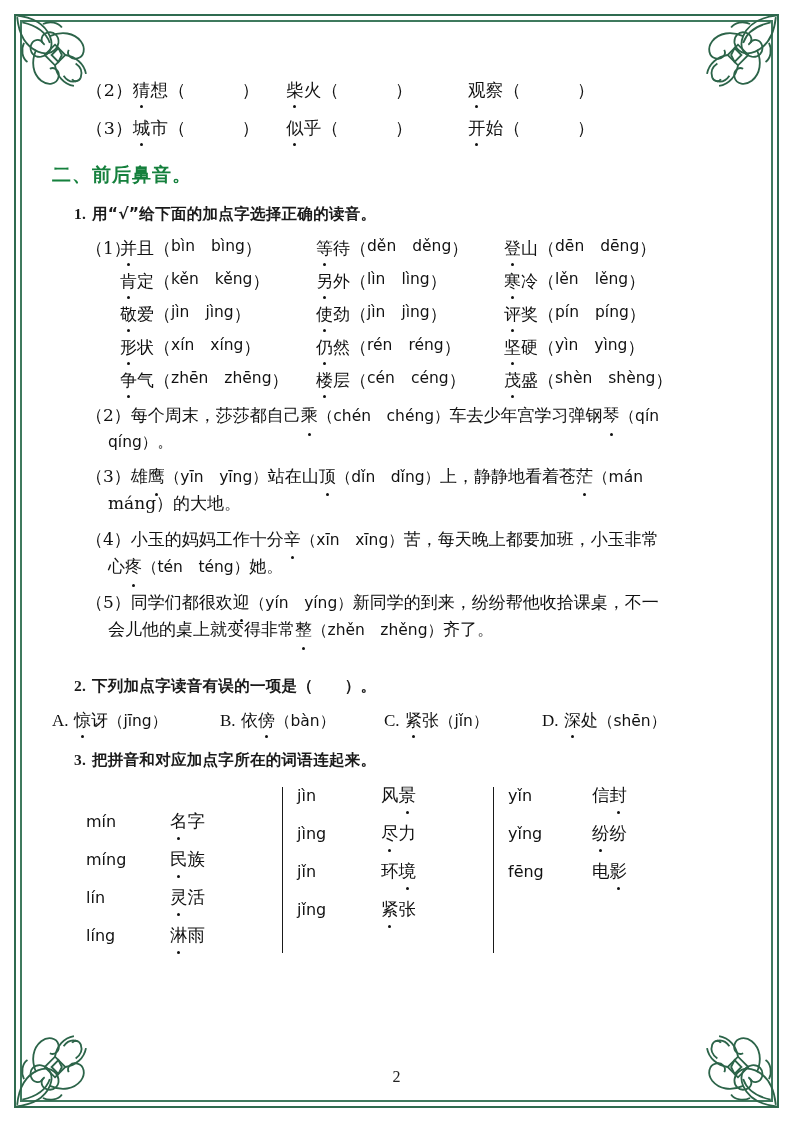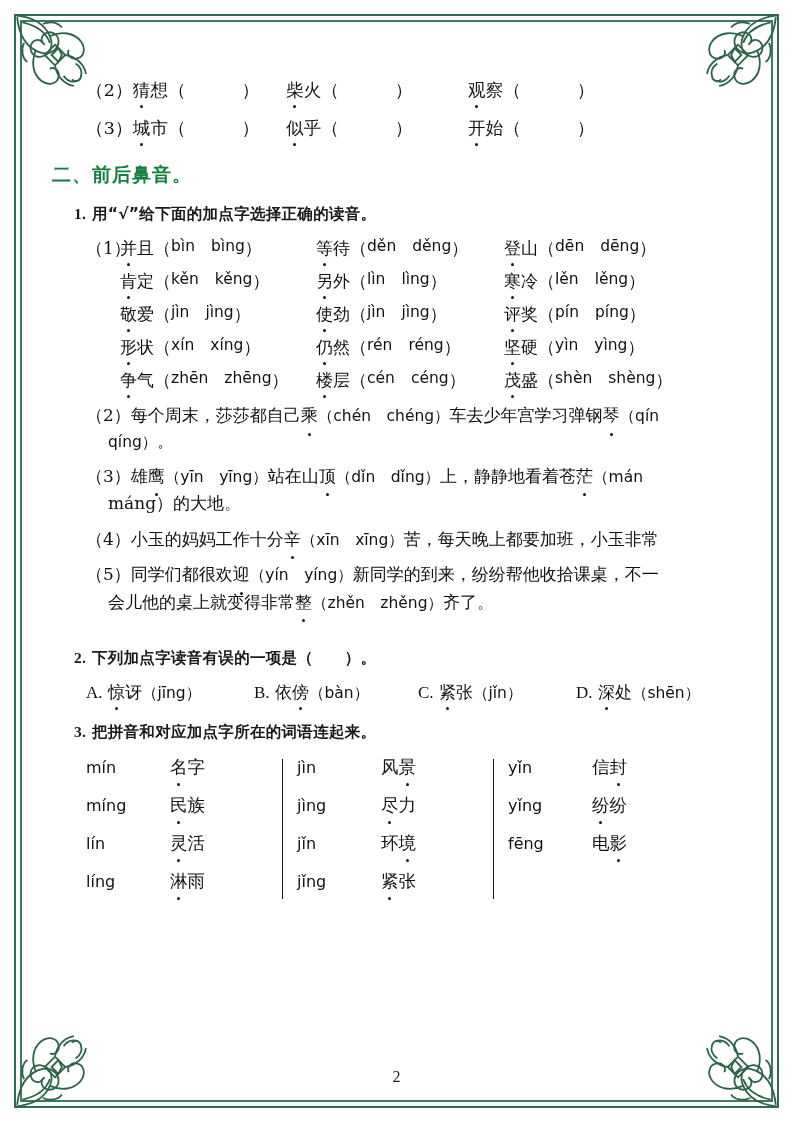--- a/index.html
+++ b/index.html
@@ -163,21 +163,20 @@
     margin-bottom: 8px;
     max-width: 618px;
   }
   .sent-item .cont {
     display: block;
     margin-left: 22px;
   }
 
   
   .mc-row {
-    margin-left: 34px;
     font-size: 17px;
     color: #111;
     display: flex;
     align-items: flex-start;
     margin-top: 4px;
   }
   .mc-opt { white-space: nowrap; }
   .mc-opt.o1 { width: 168px; }
   .mc-opt.o2 { width: 164px; }
   .mc-opt.o3 { width: 158px; }
@@ -189,21 +188,21 @@
   .match-table {
     margin-left: 34px;
     margin-top: 12px;
     display: flex;
     align-items: stretch;
   }
   .match-col {
     display: flex;
     flex-direction: column;
   }
-  .match-col.mc-a { width: 196px; }
+  .match-col.mc-a { width: 196px; margin-top: 26px; }
   .match-col.mc-b { width: 196px; }
   .match-col.mc-c { width: 190px; }
   .match-row {
     display: flex;
     align-items: baseline;
     height: 38px;
   }
   .match-py {
     font-family: "DejaVu Sans", "Liberation Sans", sans-serif;
     font-size: 16px;
@@ -411,20 +410,21 @@
     <span class="cont py">qíng）。</span>
   </div>
 
   <div class="sent-item cn">
     <span>（3）</span><span>雄</span><span class="dot">鹰</span><span class="py">（yīn　yīng）</span><span>站在山</span><span class="dot">顶</span><span class="py">（dǐn　dǐng）</span><span>上，静静地看着苍</span><span class="dot">茫</span><span class="py">（mán</span>
     <span class="cont">máng）的大地。</span>
   </div>
 
   <div class="sent-item cn">
     <span>（4）</span><span>小玉的妈妈工作十分</span><span class="dot">辛</span><span class="py">（xīn　xīng）</span><span>苦，每天晚上都要加班，小玉非常</span>
+    <span class="cont"><span>心</span><span class="dot">疼</span><span class="py">（tén　téng）</span><span>她。</span></span>
   </div>
 
   <div class="sent-item cn">
     <span>（5）</span><span>同学们都很欢</span><span class="dot">迎</span><span class="py">（yín　yíng）</span><span>新同学的到来，纷纷帮他收拾课桌，不一</span>
     <span class="cont"><span>会儿他的桌上就变得非常</span><span class="dot">整</span><span class="py">（zhěn　zhěng）</span><span>齐了。</span></span>
   </div>
 
   <div class="q-title" style="margin-top:32px;">
     <span class="q-num">2.</span>
     <span>下列加点字读音有误的一项是（　　）。</span>

